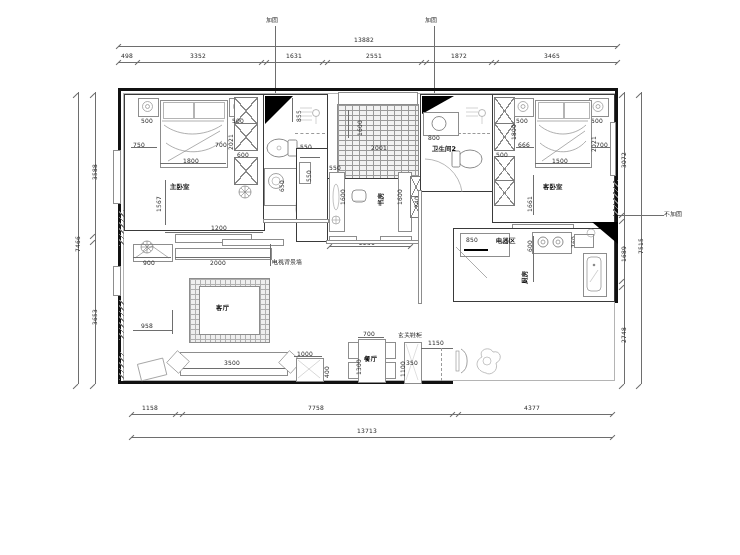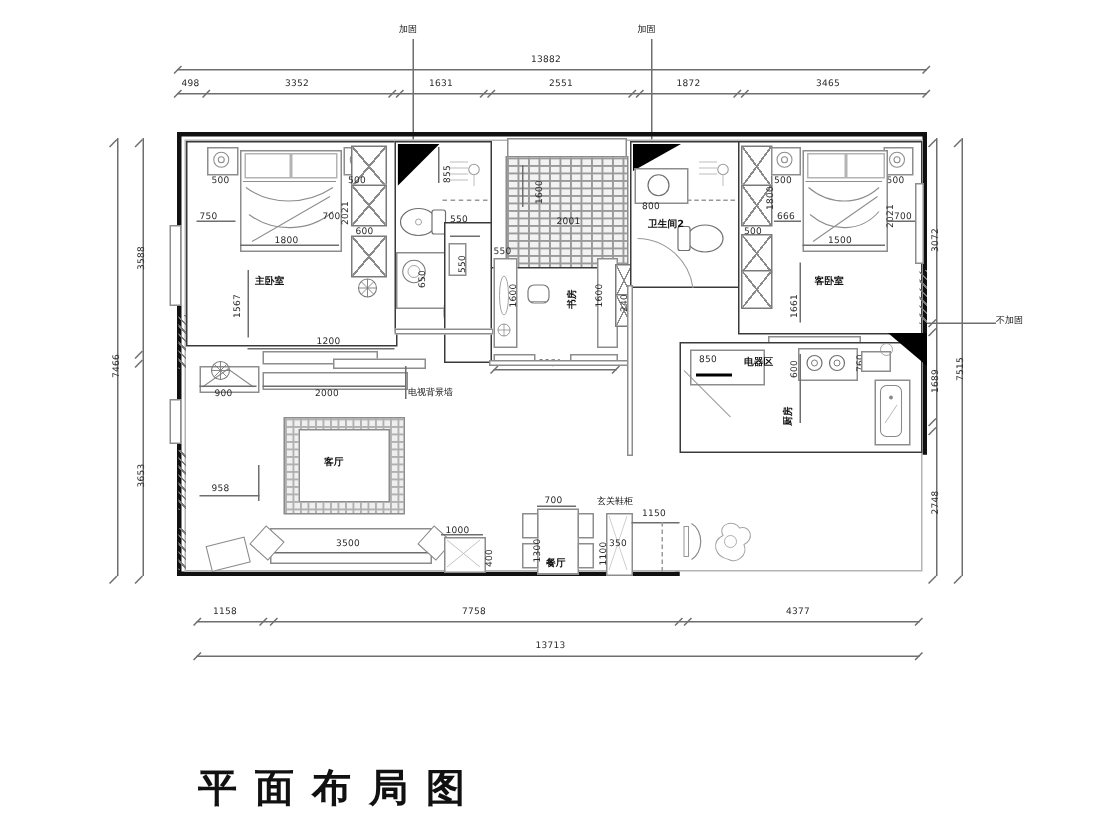--- a/index.html
+++ b/index.html
@@ -447,21 +447,21 @@
     <div class="dimline h" style="left:133px;top:330px;width:40px;"></div>
     <div class="dimline v" style="left:172px;top:310px;height:24px;"></div>
 
     <div class="hatchd" style="left:119px;top:300px;width:5px;height:40px;"></div>
     <div class="hatchd" style="left:119px;top:352px;width:5px;height:28px;"></div>
     <div class="thin" style="left:113px;top:266px;width:6px;height:28px;"></div>
   </div>
 
   <div>
     <div class="thin" style="left:358px;top:339px;width:26px;height:42px;"></div>
-    <div class="roomlbl" style="left:364px;top:372px;">餐厅</div>
+    <div class="roomlbl" style="left:364px;top:356px;">餐厅</div>
     <div class="thin" style="left:348px;top:342px;width:9px;height:15px;"></div>
     <div class="thin" style="left:348px;top:362px;width:9px;height:15px;"></div>
     <div class="thin" style="left:385px;top:342px;width:9px;height:15px;"></div>
     <div class="thin" style="left:385px;top:362px;width:9px;height:15px;"></div>
     <div class="dtxt" style="left:363px;top:331px;">700</div>
     <div class="dimline h" style="left:358px;top:337px;width:26px;"></div>
     <div class="dtxt v" style="left:356px;top:375px;">1300</div>
   </div>
 
   <div>
@@ -483,15 +483,14 @@
     <svg class="abs" style="left:470px;top:345px;" width="34" height="32">
       <path d="M16,28 C6,26 4,16 12,12 C8,4 20,1 23,7 C31,5 33,15 26,18 C29,26 20,31 16,28 Z" stroke="#a5a5a5" fill="none" stroke-width="0.7"></path>
       <circle cx="17" cy="16" r="4" stroke="#a5a5a5" fill="none" stroke-width="0.6"></circle>
     </svg>
   </div>
 
   <div class="thin" style="left:326px;top:240px;width:92px;height:2px;"></div>
   <div class="thin" style="left:418px;top:190px;width:2px;height:112px;"></div>
   <div class="thin" style="left:263px;top:219px;width:64px;height:2px;"></div>
 
-  <div class="title" style="left:132px;top:508px;">平面布局图</div>
 
 </div>
 
 </body></html>

